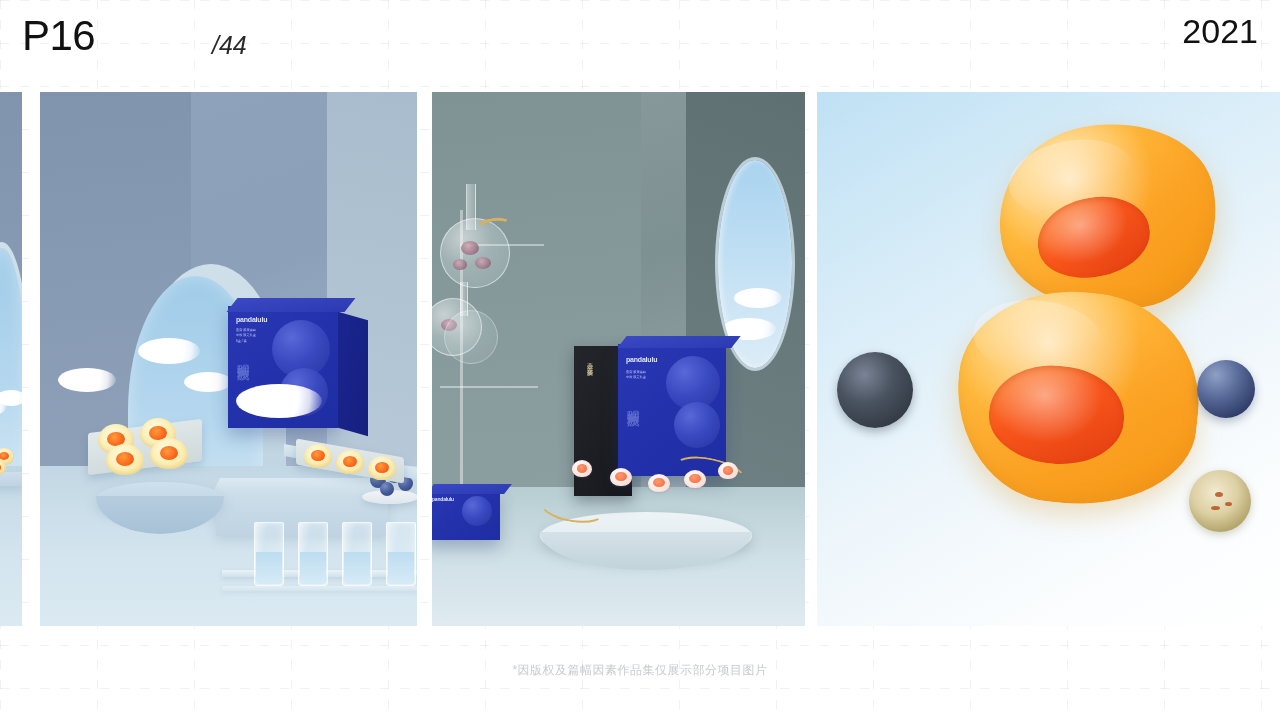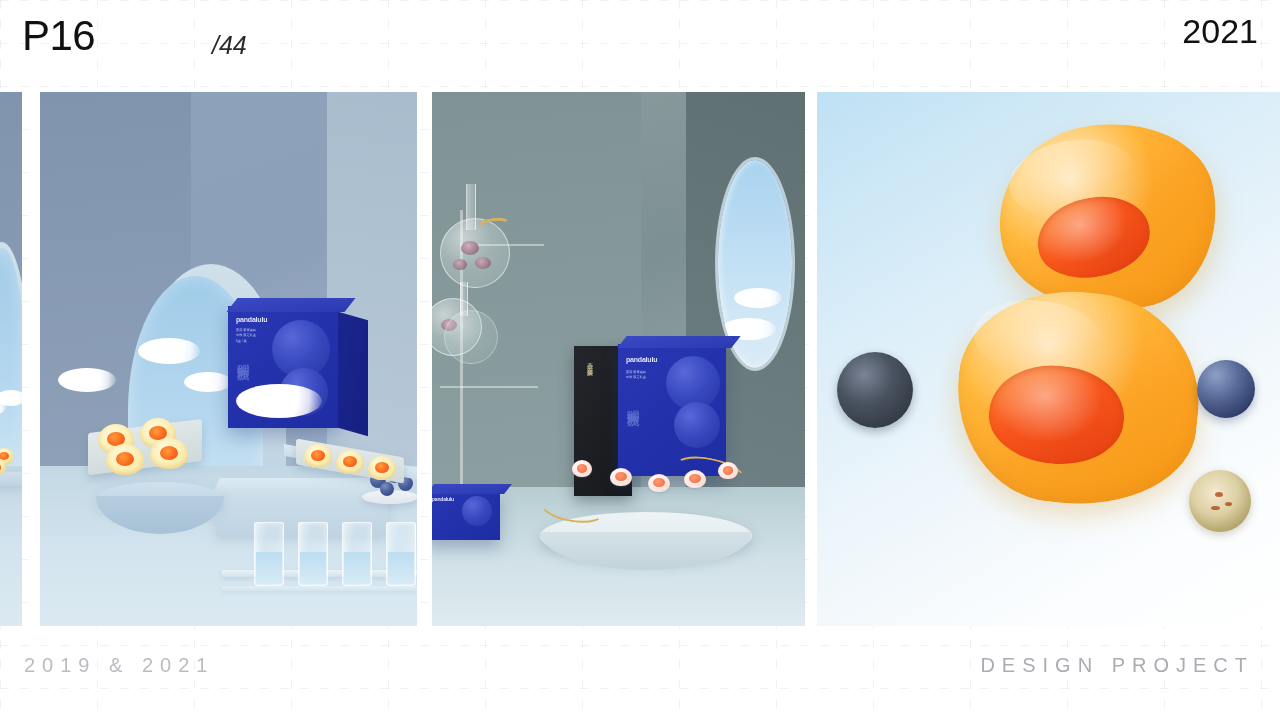--- a/index.html
+++ b/index.html
@@ -532,15 +532,14 @@
         <div class="seed" style="left:26px;top:22px;width:8px;height:5px;"></div>
         <div class="seed" style="left:36px;top:32px;width:7px;height:4px;"></div>
         <div class="seed" style="left:22px;top:36px;width:9px;height:4px;"></div>
       </div>
     </div>
   </div>
 
 </div>
 
 <div class="footer">
-  <div class="footer-left">2019  &amp;  2021</div>
-  <div class="footer-right">DESIGN  PROJECT</div>
+  <div class="footer-center">*因版权及篇幅因素作品集仅展示部分项目图片</div>
 </div>
 
 </body></html>

